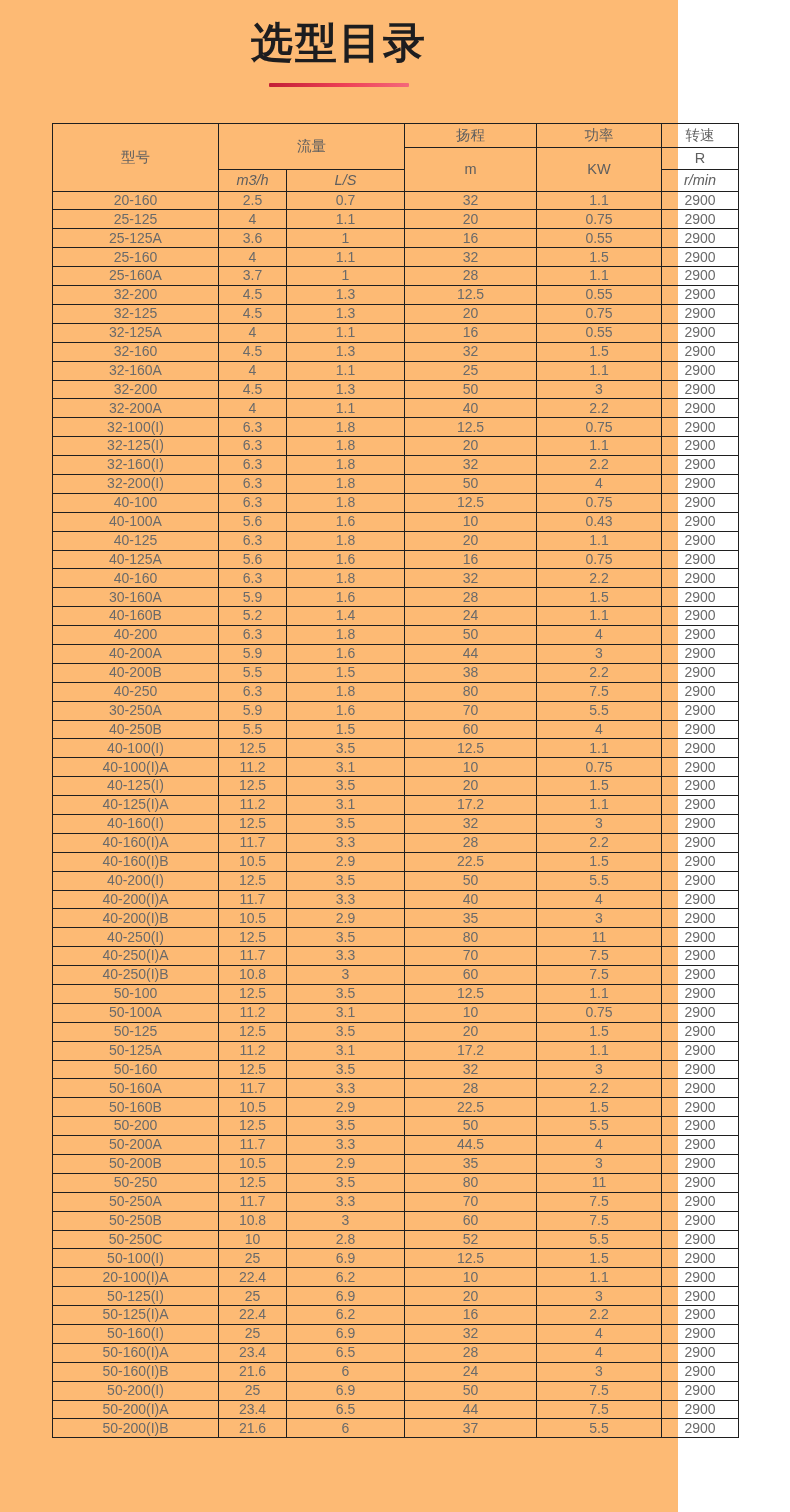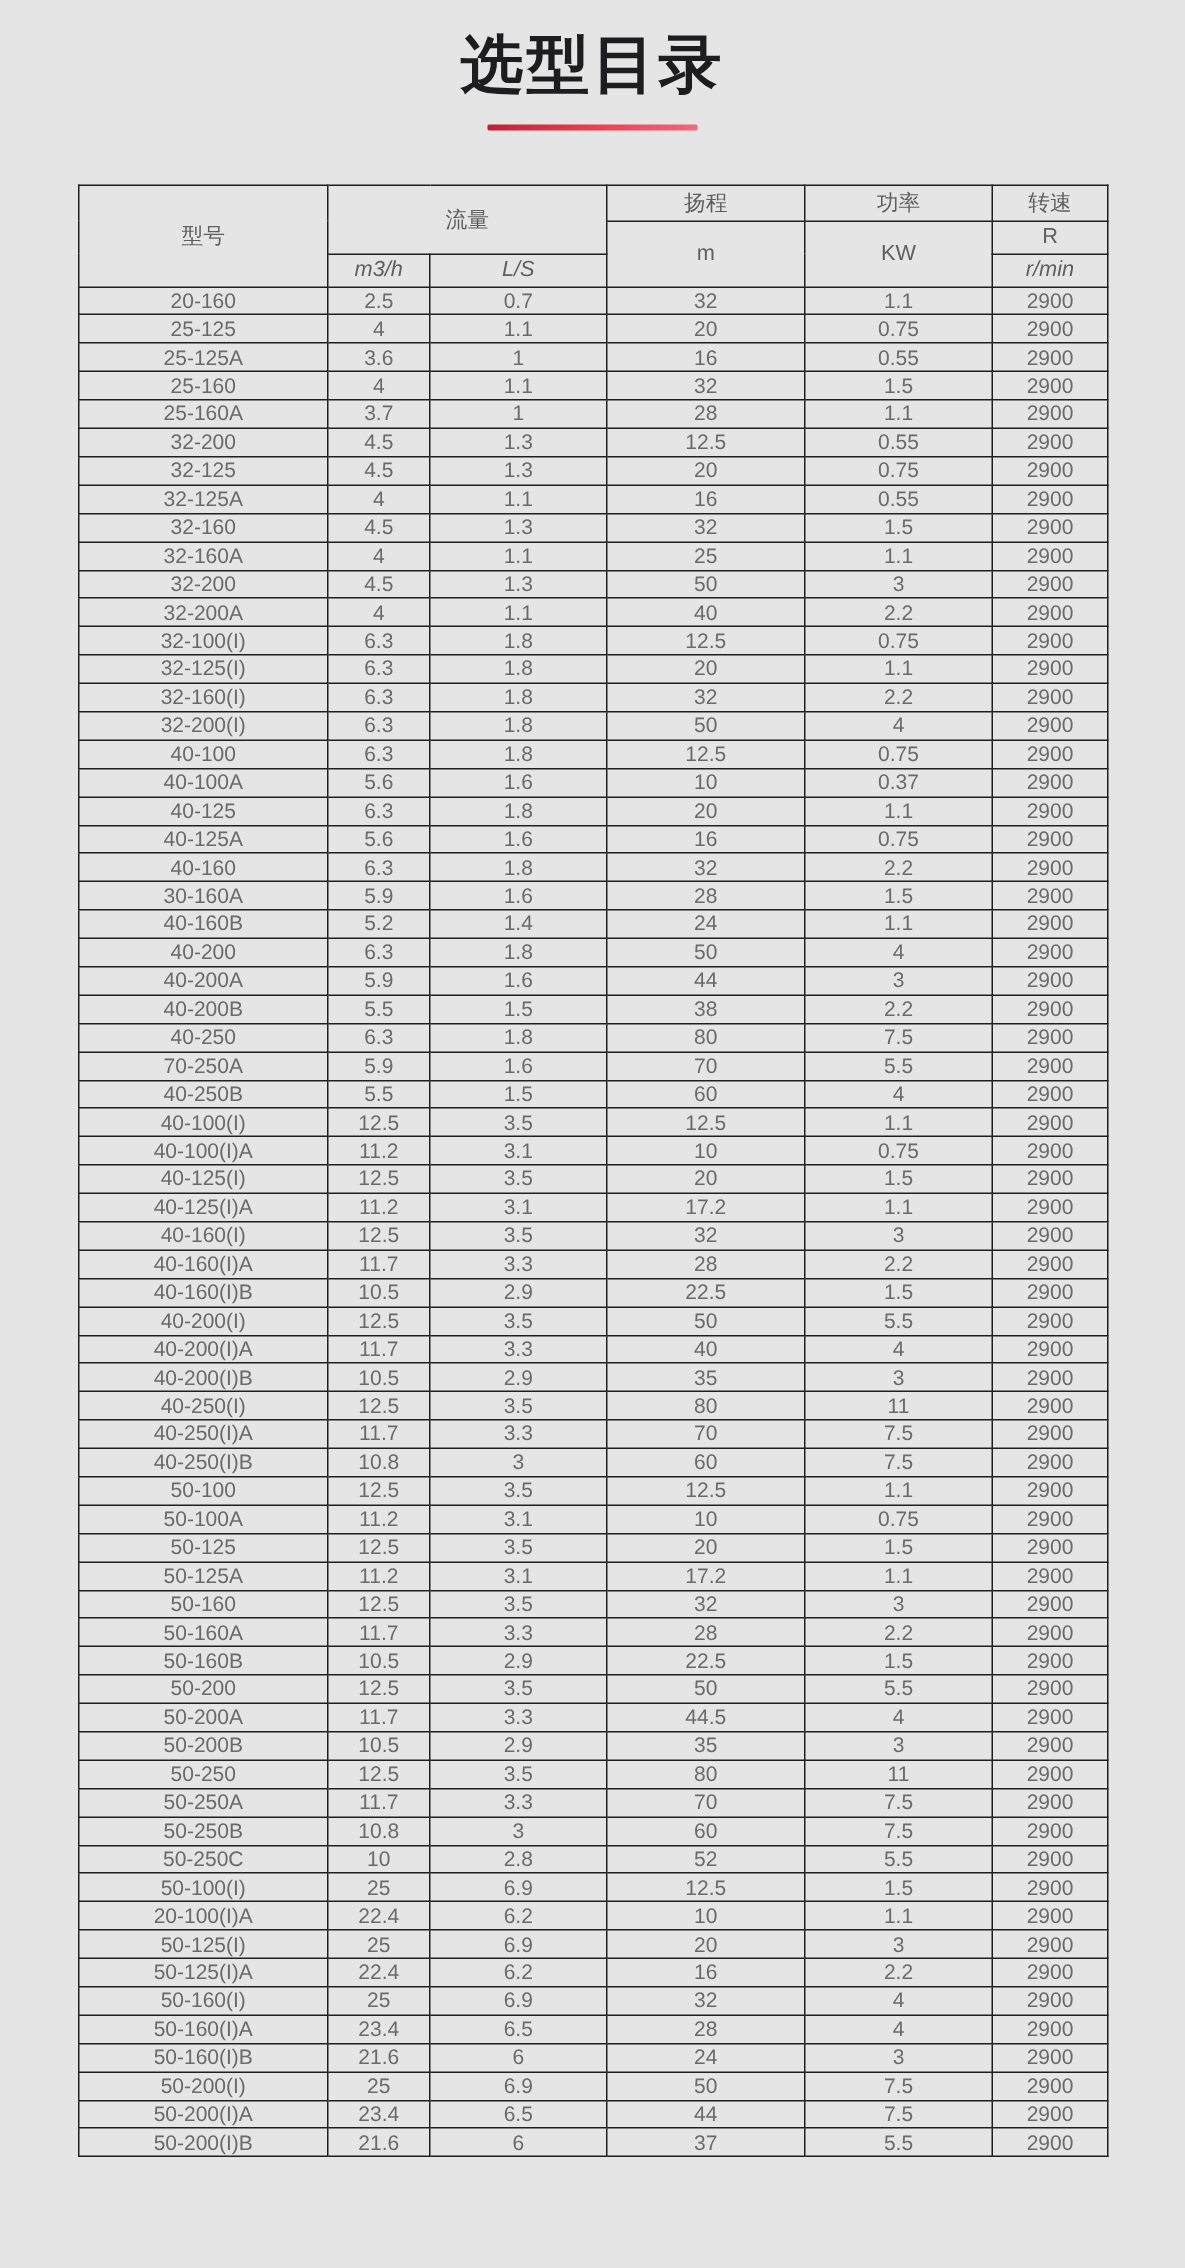--- a/index.html
+++ b/index.html
@@ -5,24 +5,24 @@
   * { margin: 0; padding: 0; box-sizing: border-box; }
   html, body { background: #ffffff; }
   body {
     width: 790px;
     min-height: 1512px;
     margin: 0 auto;
     font-family: "Liberation Sans", "DejaVu Sans", sans-serif;
     background: #ffffff;
   }
   .page {
-    width: 790px;
+    width: 678px;
     min-height: 1512px;
     position: relative;
-    background: #e5e5e5;
+    background: #fdba74;
   }
   .page-title {
     padding-top: 16px;
     text-align: center;
     font-size: 42px;
     font-weight: bold;
     color: #1d1d1f;
     letter-spacing: 2px;
     line-height: 1.3;
   }
@@ -239,21 +239,21 @@
           <td>1.8</td>
           <td>12.5</td>
           <td>0.75</td>
           <td>2900</td>
         </tr>
         <tr>
           <td>40-100A</td>
           <td>5.6</td>
           <td>1.6</td>
           <td>10</td>
-          <td>0.37</td>
+          <td>0.43</td>
           <td>2900</td>
         </tr>
         <tr>
           <td>40-125</td>
           <td>6.3</td>
           <td>1.8</td>
           <td>20</td>
           <td>1.1</td>
           <td>2900</td>
         </tr>
@@ -315,21 +315,21 @@
         </tr>
         <tr>
           <td>40-250</td>
           <td>6.3</td>
           <td>1.8</td>
           <td>80</td>
           <td>7.5</td>
           <td>2900</td>
         </tr>
         <tr>
-          <td>70-250A</td>
+          <td>30-250A</td>
           <td>5.9</td>
           <td>1.6</td>
           <td>70</td>
           <td>5.5</td>
           <td>2900</td>
         </tr>
         <tr>
           <td>40-250B</td>
           <td>5.5</td>
           <td>1.5</td>

